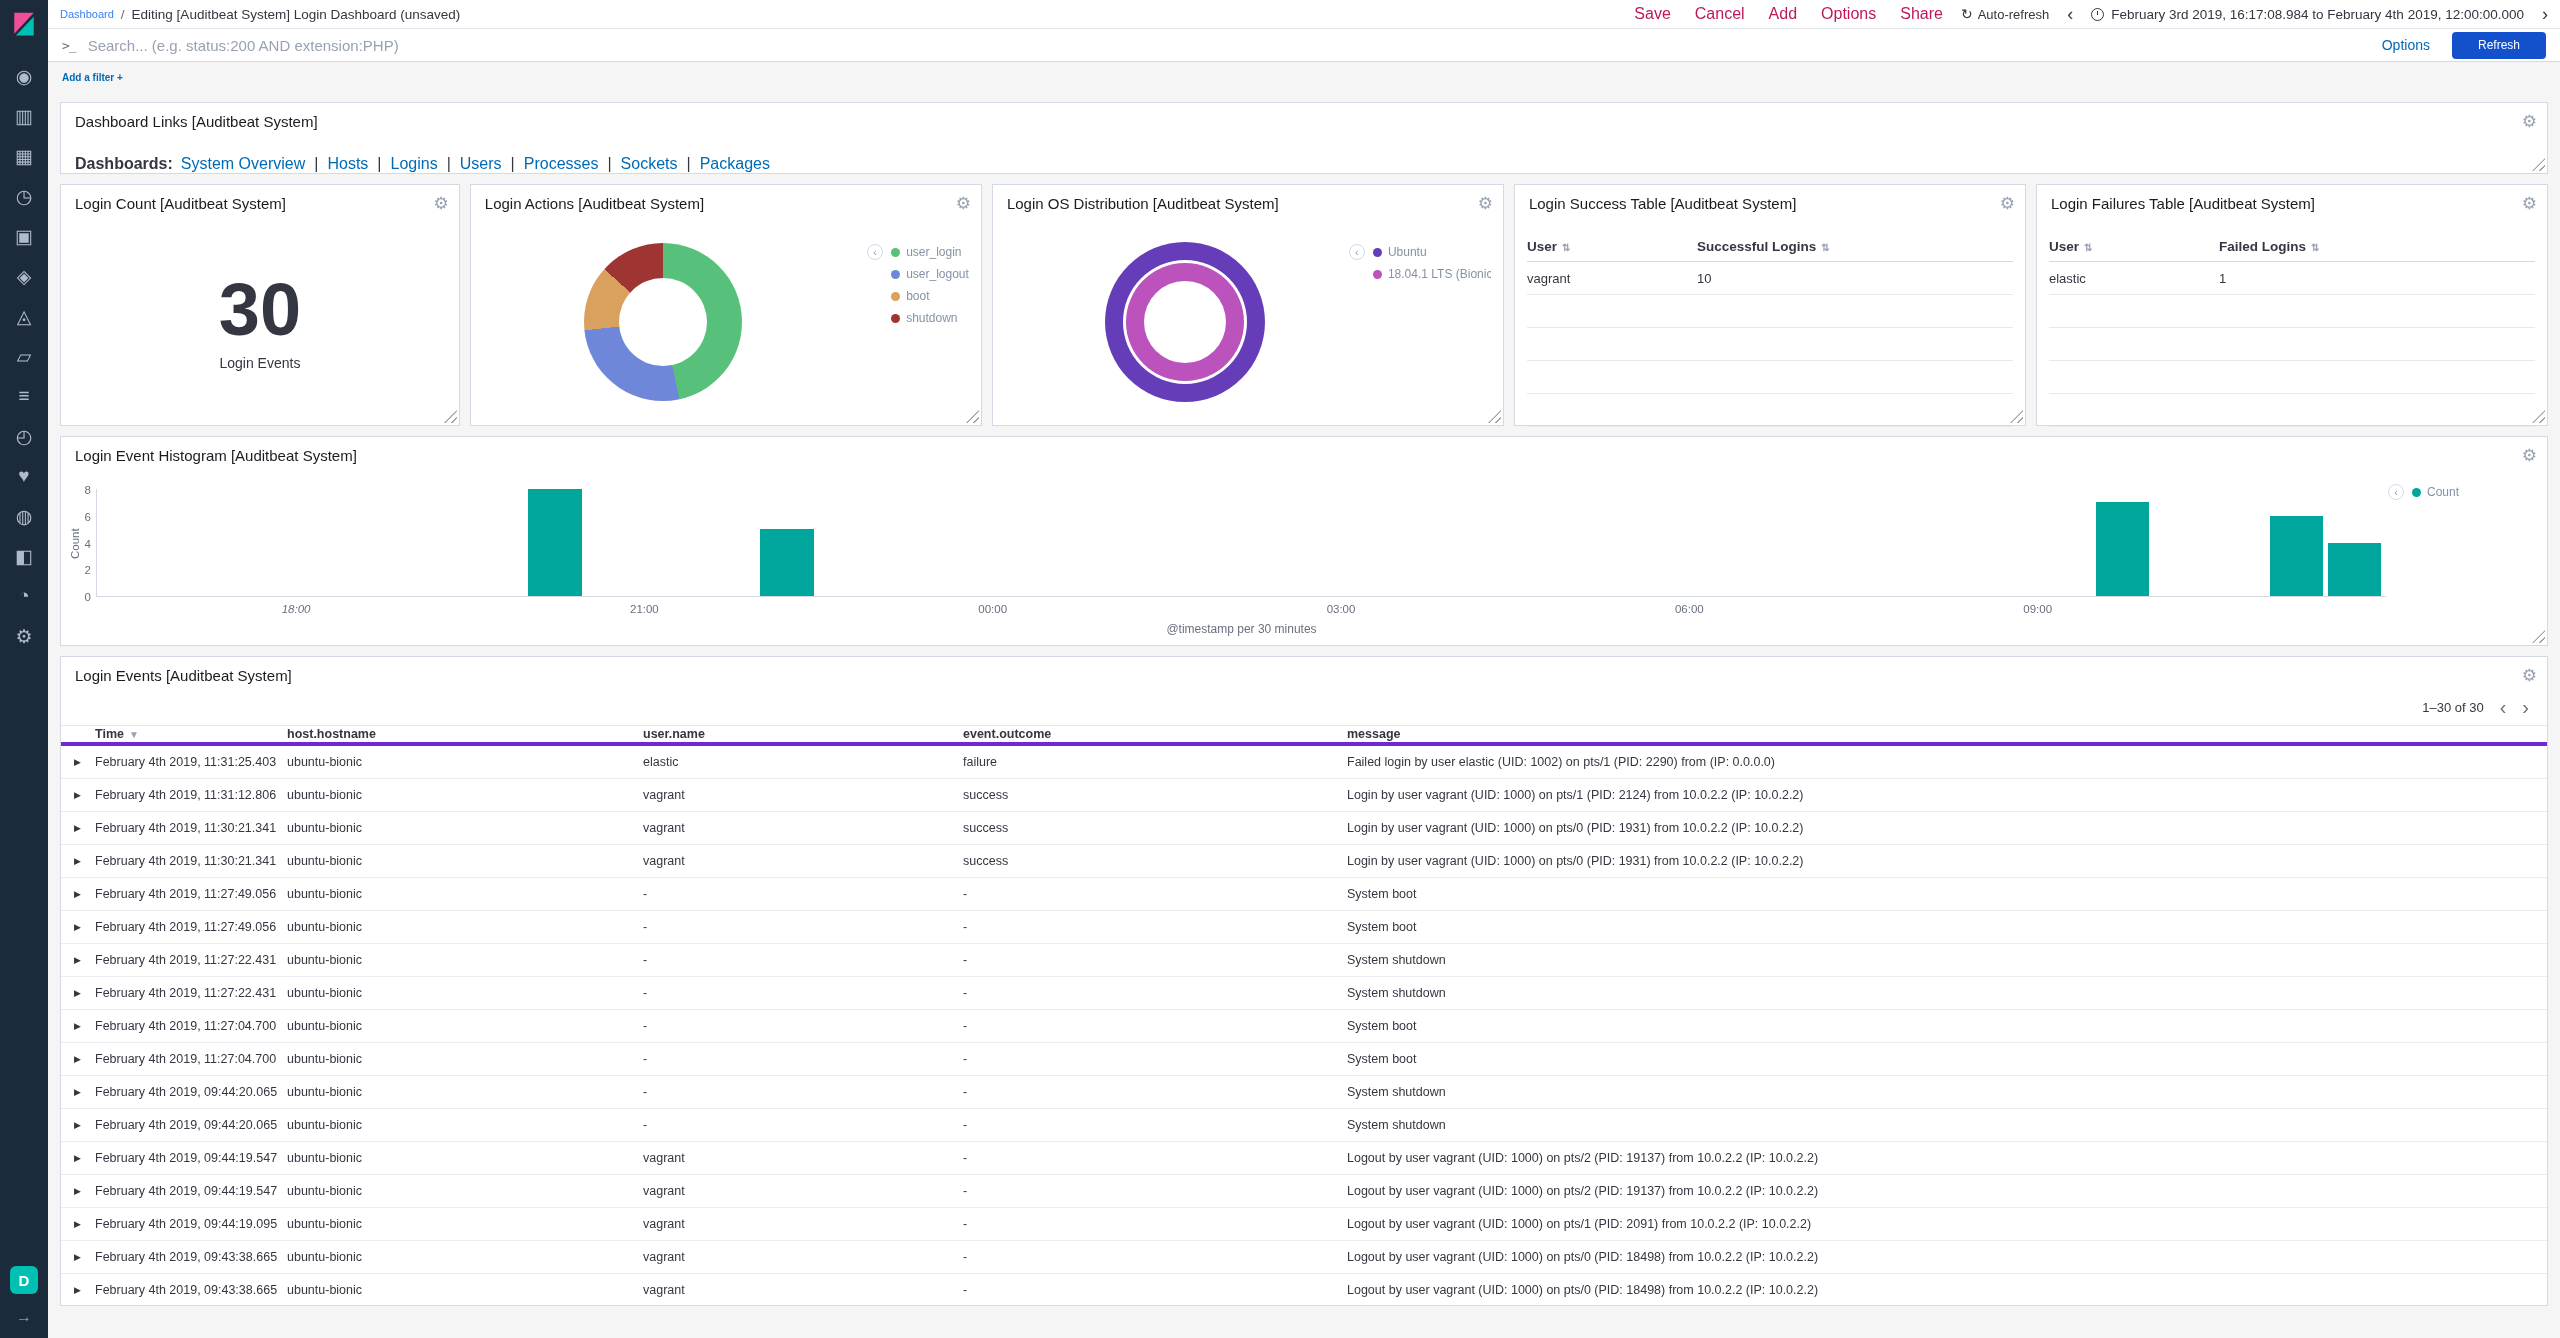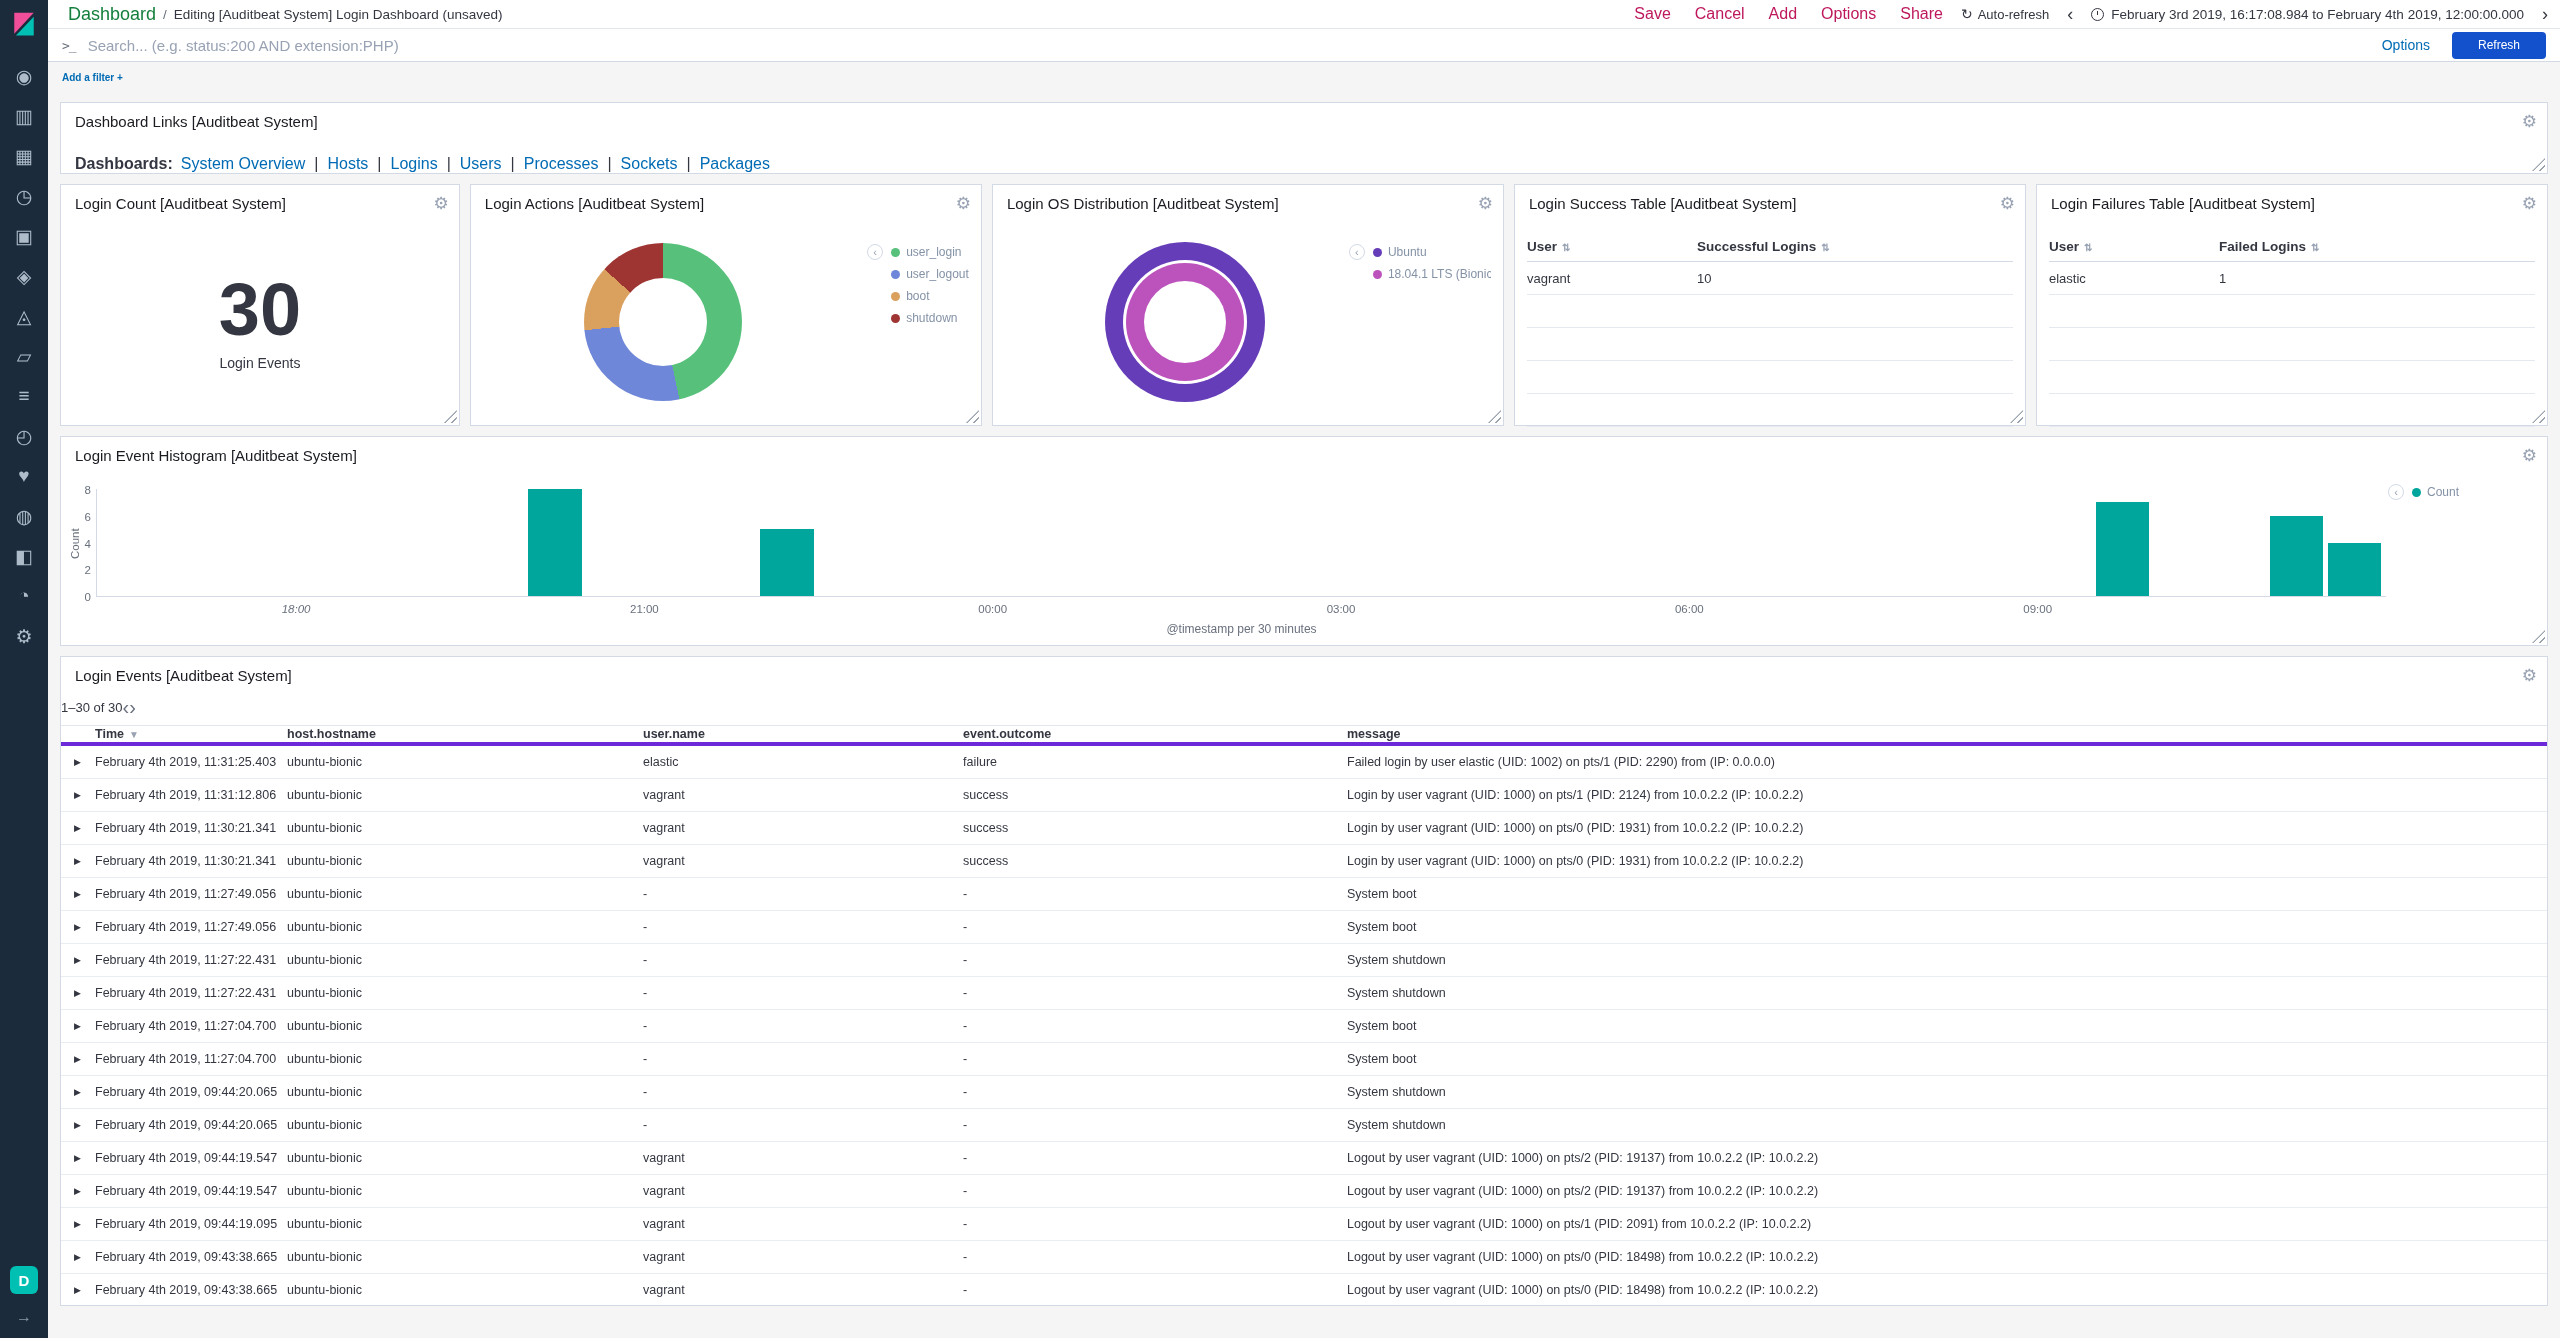--- a/index.html
+++ b/index.html
@@ -15,21 +15,21 @@
               color:#AEBCC9; font-size:19px; cursor:pointer; }
   .sidebar-bottom { margin-top:auto; display:flex; flex-direction:column; align-items:center; gap:14px; padding-bottom:12px; }
   .space-badge { width:28px; height:28px; border-radius:6px; background:#00BFB3; color:#fff; font-weight:bold;
                  font-size:15px; display:flex; align-items:center; justify-content:center; cursor:pointer; }
   .collapse { color:#8b98a5; font-size:16px; cursor:pointer; }
 
   
   .main { margin-left:48px; }
 
   .topnav { height:29px; background:#fff; border-bottom:1px solid #E3E6EB; display:flex; align-items:center; padding:0 12px; }
-  .breadcrumb { color:#15803d; font-size:18px; cursor:pointer;margin-left:8px; }
+  .breadcrumb { color:#3b82f6; font-size:11px; cursor:pointer; }
   .crumb-sep { margin:0 7px; font-size:13.5px; color:#69707D; }
   .crumb-title { font-size:13.5px; color:#343741; }
   .topnav-right { margin-left:auto; display:flex; align-items:center; gap:18px; }
   .menu { display:flex; gap:24px; align-items:center; }
   .menu-item { font-size:16px; color:#be185d; cursor:pointer; }
   .autorefresh { display:flex; align-items:center; gap:5px; font-size:13px; cursor:pointer; }
   .refresh-glyph { font-size:14px; }
   .chev { font-size:18px; color:#343741; cursor:pointer; line-height:1; }
   .time-range { display:flex; align-items:center; gap:7px; font-size:13.5px; cursor:pointer; }
   .clock-icon { width:13px; height:13px; border:1.5px solid #343741; border-radius:50%; position:relative; display:inline-block; }
@@ -94,21 +94,21 @@
   .plot { position:absolute; left:35px; right:161px; top:52px; bottom:48px;
           border-left:1px solid #D3DAE6; border-bottom:1px solid #D3DAE6; }
   .bar { position:absolute; bottom:0; }
   .ytick { position:absolute; right:calc(100% + 6px); width:26px; text-align:right; font-size:11.5px; color:#69707D; }
   .xtick { position:absolute; top:calc(100% + 7px); transform:translateX(-50%); font-size:11.5px; color:#69707D; }
   .axis-title { position:absolute; top:calc(100% + 26px); left:50%; transform:translateX(-50%); font-size:12px; color:#69707D; }
   .ylab { position:absolute; left:8px; top:122px; transform:rotate(-90deg); transform-origin:left top; font-size:11.5px; color:#69707D; }
 
   
   .events-panel { height:650px; overflow:hidden; }
-  .pagination-row { display:flex; align-items:center; padding:6px 18px 8px 0; font-size:13px; color:#343741; }
+  .pagination-row { display:flex; align-items:center; justify-content:flex-end; gap:16px; padding:6px 18px 8px 0; font-size:13px; color:#343741; }
   .pag-chev { font-size:20px; color:#69707D; cursor:pointer; line-height:1; }
   .etable-header,.etable-row { display:grid; grid-template-columns:34px 192px 356px 320px 384px 1fr; align-items:center; }
   .etable-header { height:21px; border-top:1px solid #E3E6EB; border-bottom:4px solid #6d28d9; font-weight:bold; font-size:12.5px; }
   .etable-row { height:33px; border-bottom:1px solid #E9ECF1; font-size:12.5px; }
   .ecell { white-space:nowrap; overflow:hidden; padding-right:10px; }
   .expander { padding-left:13px; font-size:9px; color:#343741; cursor:pointer; }
 </style>
 </head>
 <body>
 

